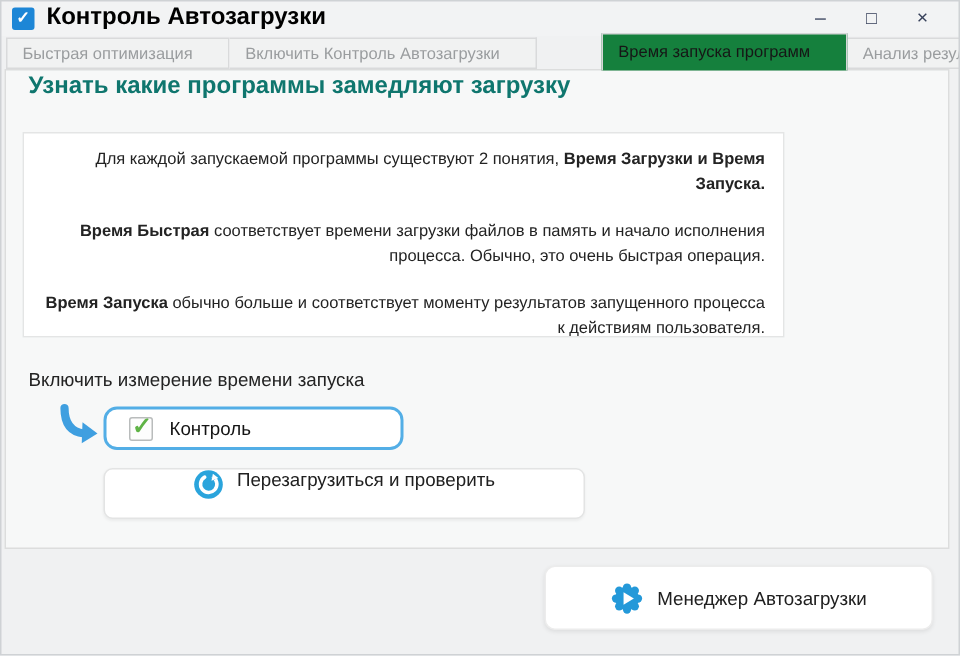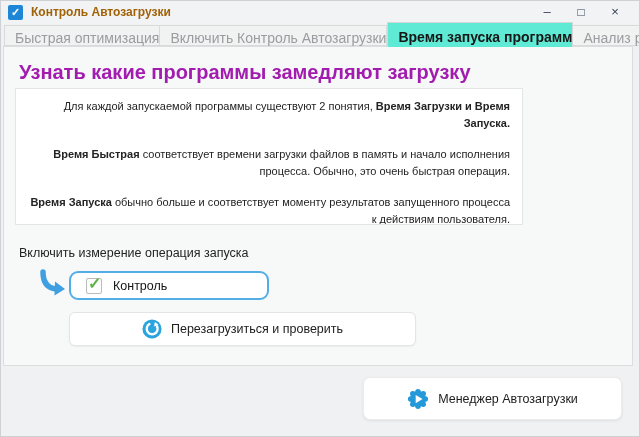--- a/index.html
+++ b/index.html
@@ -13,50 +13,50 @@
     outline-offset:-1px;
   }
 
   
   .titlebar { height:24px; display:flex; align-items:center; padding:0 8px; background:#f2f3f4; }
   .app-icon {
     width:15px; height:15px; background:#1d86d6; border-radius:2px;
     color:#fff; font-size:11px; font-weight:bold; line-height:15px; text-align:center;
     flex:0 0 auto;
   }
-  .app-title { font-size:12px; font-weight:bold; margin-left:8px; color:#a16207; }
+  .app-title { font-size:16px; font-weight:bold; margin-left:8px; color:#000000; }
   .win-controls { margin-left:auto; display:flex; align-items:center; }
   .win-btn {
     width:34px; height:22px; text-align:center; line-height:22px;
     font-size:13px; color:#36405a; cursor:default; user-select:none;
   }
   .win-btn.max { font-size:12px; }
 
   
   .tabs { display:flex; align-items:flex-end; height:22px; padding-left:4px; }
   .tab {
-    font-size:14px; color:#9a9d9f; background:#f1f2f2;
+    font-size:11px; color:#9a9d9f; background:#f1f2f2;
     border:1px solid #d9dadb; border-left-width:0;
-    padding:4px 0 4px 10px; height:21px; white-space:nowrap;
+    padding:4px 24px 4px 10px; height:21px; white-space:nowrap;
   }
   .tab:first-child { border-left-width:1px; }
   .tab.active {
     position:relative; z-index:3;
-    background:#5eead4; color:#161616; font-weight:bold;
+    background:#15803d; color:#161616; font-weight:normal;
     border:1px solid #d5d6d7; border-bottom:none;
-    height:25px; margin-bottom:-1px; padding-top:6px;
+    height:25px; margin-bottom:-1px; padding-top:6px;margin-left:43px;
   }
 
   
   .panel {
     position:relative; z-index:1;
     margin:0 7px 0 3px; height:320px;
     background:#f7f8f8; border:1px solid #dcdddd;
   }
-  .heading { position:absolute; left:15px; top:14px; font-size:20px; font-weight:bold; color:#a21caf; }
+  .heading { position:absolute; left:15px; top:2px; font-size:16px; font-weight:bold; color:#0f766e; }
   .info-box {
     position:absolute; left:11px; top:41px; width:508px; height:137px;
     background:#ffffff; border:1px solid #e4e5e5;
     padding:9px 12px; font-size:11px; line-height:1.5; color:#232323;
     overflow:hidden;
     text-align:right;
   }
   .info-box p { margin:0 0 15px 0; }
   .measure-label { position:absolute; left:15px; top:199px; font-size:12.5px; color:#232323; }
   .arrow-wrap { position:absolute; left:33px; top:222px; width:30px; height:30px; }
@@ -67,24 +67,24 @@
   }
   .checkbox {
     width:16px; height:16px; background:#fdfdfd; border:1px solid #b9bcbc; border-radius:2px;
     position:relative; flex:0 0 auto;
   }
   .checkbox .tick {
     position:absolute; left:1px; top:-5px; font-size:16px; font-weight:bold; color:#5fb346;
   }
   .toggle-label { font-size:12.5px; color:#141414; }
   .reboot-btn {
-    position:absolute; left:65px; top:265px; width:347px; height:34px;
+    position:absolute; left:65px; top:265px; width:321px; height:34px;
     background:#ffffff; border:1px solid #e3e4e4; border-radius:6px;
     box-shadow:0 1px 2px rgba(0,0,0,0.05);
-    display:flex; align-items:center; justify-content:center; gap:9px;
+    display:flex; align-items:flex-start; justify-content:center; gap:9px;
     font-size:12.5px; color:#202020; cursor:default;
   }
 
   
   .footer { position:absolute; left:0; right:0; bottom:0; height:71px;padding-left:28px; }
   .manager-btn {
     position:absolute; right:18px; top:11px; width:259px; height:43px;
     background:#ffffff; border:1px solid #ececec; border-radius:7px;
     box-shadow:0 1px 3px rgba(0,0,0,0.08);
     display:flex; align-items:center; justify-content:center; gap:9px;
@@ -114,21 +114,21 @@
 
 <div class="panel">
   <div class="heading">Узнать какие программы замедляют загрузку</div>
 
   <div class="info-box">
       <p><span>Для каждой запускаемой программы существуют 2 понятия, </span><b>Время Загрузки и Время Запуска.</b></p>
       <p><b>Время Быстрая</b><span> соответствует времени загрузки файлов в память и начало исполнения процесса. Обычно, это очень быстрая операция.</span></p>
       <p><b>Время Запуска</b><span> обычно больше и соответствует моменту результатов запущенного процесса к действиям пользователя.</span></p>
     </div>
 
-  <div class="measure-label">Включить измерение операция запуска</div>
+  <div class="measure-label">Включить измерение времени запуска</div>
 
   <div class="arrow-wrap">
     <svg width="30" height="30" viewBox="0 0 30 30">
       <path d="M6 3 C 6 13, 10 19, 19 20" stroke="#3f9fe0" stroke-width="5.5" fill="none" stroke-linecap="round"></path>
       <polygon points="18,12.5 28,20 17.5,26.5" fill="#3f9fe0"></polygon>
     </svg>
   </div>
 
   <div class="toggle-box">
     <div class="checkbox">

